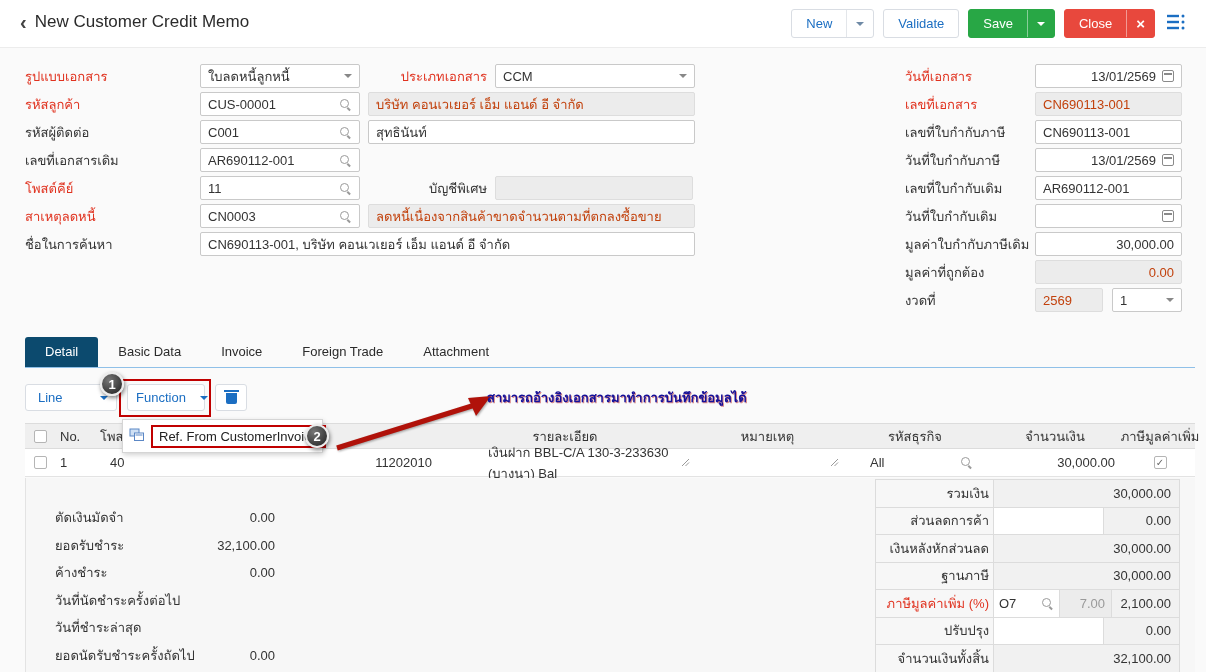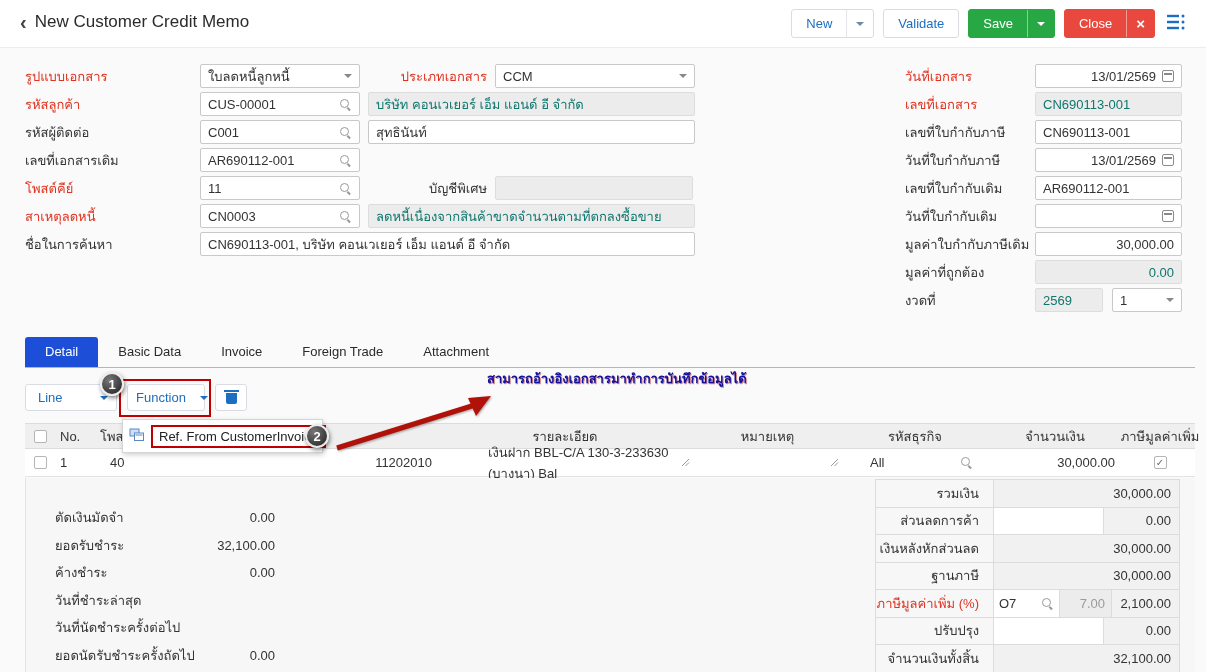--- a/index.html
+++ b/index.html
@@ -29,21 +29,21 @@
   .btn.red { background:#e8483d; border-color:#e8483d; color:#fff; }
   .btn.red .seg.x-seg { border-left:1px solid rgba(255,255,255,.45); padding:0 9px; font-size:15px; font-weight:bold; }
   .menu-ic { margin-left:2px; }
 
   
   .frow { display:flex; align-items:center; height:28px; }
   .lbl { color:#333; white-space:nowrap; }
   .lbl.red { color:#e0321f; }
   .fld { height:24px; background:#fff; border:1px solid #c9c9c9; border-radius:2px;
          display:flex; align-items:center; padding:0 7px; color:#333; white-space:nowrap; overflow:hidden; }
-  .fld.dis { background:#ececec; border-color:#dddddd; color:#0f766e;text-align:right; }
+  .fld.dis { background:#ececec; border-color:#dddddd; color:#c2410c;text-align:right; }
   .fld .flex1 { flex:1; }
   .fld.num { justify-content:flex-end; }
   .mag { position:relative; width:13px; height:13px; flex:none; }
   .mag::before { content:""; position:absolute; left:1px; top:1px; width:7px; height:7px;
                  border:1.4px solid #9a9a9a; border-radius:50%; }
   .mag::after { content:""; position:absolute; left:9px; top:9px; width:4px; height:1.6px;
                 background:#9a9a9a; transform:rotate(45deg); transform-origin:0 0; }
   .cal { position:relative; width:12px; height:12px; border:1.4px solid #8a8a8a; border-radius:2px; flex:none; margin-left:6px; }
   .cal::before { content:""; position:absolute; left:1px; right:1px; top:2px; height:1.5px; background:#8a8a8a; }
   .selcaret { width:0;height:0;border-left:4px solid transparent;border-right:4px solid transparent;
@@ -52,21 +52,21 @@
   #form-left { position:absolute; left:25px; top:62px; }
   #form-left .lbl { width:175px; flex:none; }
   #form-right { position:absolute; left:905px; top:62px; width:277px; }
   #form-right .lbl { width:130px; flex:none; }
   #form-right .fld { flex:1; }
 
   
   .tabs { position:absolute; left:25px; top:337px; width:1170px; display:flex;
           border-bottom:1px solid #8fc0e8; }
   .tab { padding:0 20px; height:30px; line-height:30px; color:#2b2b2b; cursor:pointer; }
-  .tab.active { background:#1d4ed8; color:#fff; border-radius:3px 3px 0 0; }
+  .tab.active { background:#0c4a6e; color:#fff; border-radius:3px 3px 0 0; }
 
   
   .tbtn { position:absolute; height:27px; background:#fff; border:1px solid #d9dde3; border-radius:3px;
           color:#1b6ec2; display:flex; align-items:center; font-size:13px; cursor:pointer; }
   .tbtn .seg { padding:0 12px; height:100%; display:flex; align-items:center; }
   .tbtn .seg.caret-seg { padding:0 8px; }
   .trash { position:relative; width:11px; height:12px; margin:0 4px; }
   .trash::before { content:""; position:absolute; left:-2px; top:-2px; width:15px; height:2px; background:#1b6ec2; }
   .trash::after { content:""; position:absolute; left:0; top:1px; width:11px; height:11px; background:#1b6ec2; border-radius:0 0 2px 2px; }
 
@@ -76,21 +76,21 @@
             background:radial-gradient(circle at 35% 30%, #777, #1d1d1d);
             border:2px solid #ececec; box-shadow:1px 2px 4px rgba(0,0,0,.5);
             color:#fff; font-weight:bold; font-size:13px; display:flex; align-items:center; justify-content:center;
             z-index:7; }
 
   .dropdown { position:absolute; left:122px; top:419px; width:201px; height:34px; background:#fff;
               border:1px solid #d5d5d5; box-shadow:1px 2px 5px rgba(0,0,0,.18);
               display:flex; align-items:center; padding:0 6px; z-index:5; }
   .menu-red { border:2px solid #c00000; padding:2px 6px; margin-left:6px; white-space:nowrap; color:#222; }
 
-  .note { position:absolute; left:487px; top:368px; font-weight:bold; font-size:13px;
+  .note { position:absolute; left:487px; top:387px; font-weight:bold; font-size:13px;
           color:#141099; text-shadow:1px 1px 0 rgba(176,0,0,.45); z-index:4; white-space:nowrap; }
   .arrow-svg { position:absolute; left:325px; top:392px; z-index:4; filter:drop-shadow(1px 1px 1px rgba(0,0,0,.35)); }
 
   
   .grid { position:absolute; left:25px; top:423px; width:1170px; }
   .thead { display:flex; align-items:center; height:26px; background:#efefef;
            border-top:1px solid #dcdcdc; border-bottom:1px solid #dcdcdc; color:#333; }
   .trow { display:flex; align-items:center; height:28px; background:#fff; border-bottom:1px solid #e3e3e3; }
   .c1{width:30px;flex:none;display:flex;justify-content:center;}
   .c2{width:40px;flex:none;padding-left:5px;}
@@ -114,21 +114,21 @@
   .bottom-area { position:absolute; left:25px; top:478px; width:1170px; height:194px;
                  background:#f7f7f7; border-left:1px solid #e3e3e3; }
   .pay-sum { position:absolute; left:55px; top:504px; }
   .pay-sum .prow { display:flex; height:27.5px; align-items:center; }
   .pay-sum .plabel { width:152px; }
   .pay-sum .pval { width:68px; text-align:right; }
 
   .totals { position:absolute; left:875px; top:479px; width:305px; border-top:1px solid #dcdcdc; }
   .trowt { display:flex; height:27.5px; border-bottom:1px solid #dcdcdc; border-left:1px solid #dcdcdc; border-right:1px solid #dcdcdc; }
   .tlabel { width:118px; flex:none; display:flex; align-items:center; justify-content:flex-end;
-            padding-right:14px; border-right:1px solid #dcdcdc; white-space:nowrap; }
+            padding-right:4px; border-right:1px solid #dcdcdc; white-space:nowrap; }
   .tlabel.red { color:#e0321f; }
   .tval { flex:1; display:flex; align-items:center; justify-content:flex-end; padding-right:8px; background:#f1f1f1; }
   .tinput { width:110px; flex:none; background:#fff; border-right:1px solid #dcdcdc; }
   .tcode { width:66px; flex:none; background:#fff; display:flex; align-items:center; justify-content:space-between;
            padding:0 5px; border-right:1px solid #dcdcdc; }
   .trate { width:52px; flex:none; background:#ececec; color:#9a9a9a; display:flex; align-items:center;
            justify-content:flex-end; padding-right:6px; border-right:1px solid #dcdcdc; }
 </style>
 </head>
 <body>
@@ -406,25 +406,25 @@
   </div>
   <div class="prow">
     <span class="plabel">ยอดรับชำระ</span>
     <span class="pval">32,100.00</span>
   </div>
   <div class="prow">
     <span class="plabel">ค้างชำระ</span>
     <span class="pval">0.00</span>
   </div>
   <div class="prow">
+    <span class="plabel">วันที่นัดชำระครั้งต่อไป</span>
+    <span class="pval"></span>
+  </div>
+  <div class="prow">
     <span class="plabel">วันที่ชำระล่าสุด</span>
-    <span class="pval"></span>
-  </div>
-  <div class="prow">
-    <span class="plabel">วันที่นัดชำระครั้งต่อไป</span>
     <span class="pval"></span>
   </div>
   <div class="prow">
     <span class="plabel">ยอดนัดรับชำระครั้งถัดไป</span>
     <span class="pval">0.00</span>
   </div>
 </div>
 
 <div class="totals">
   <div class="trowt">

